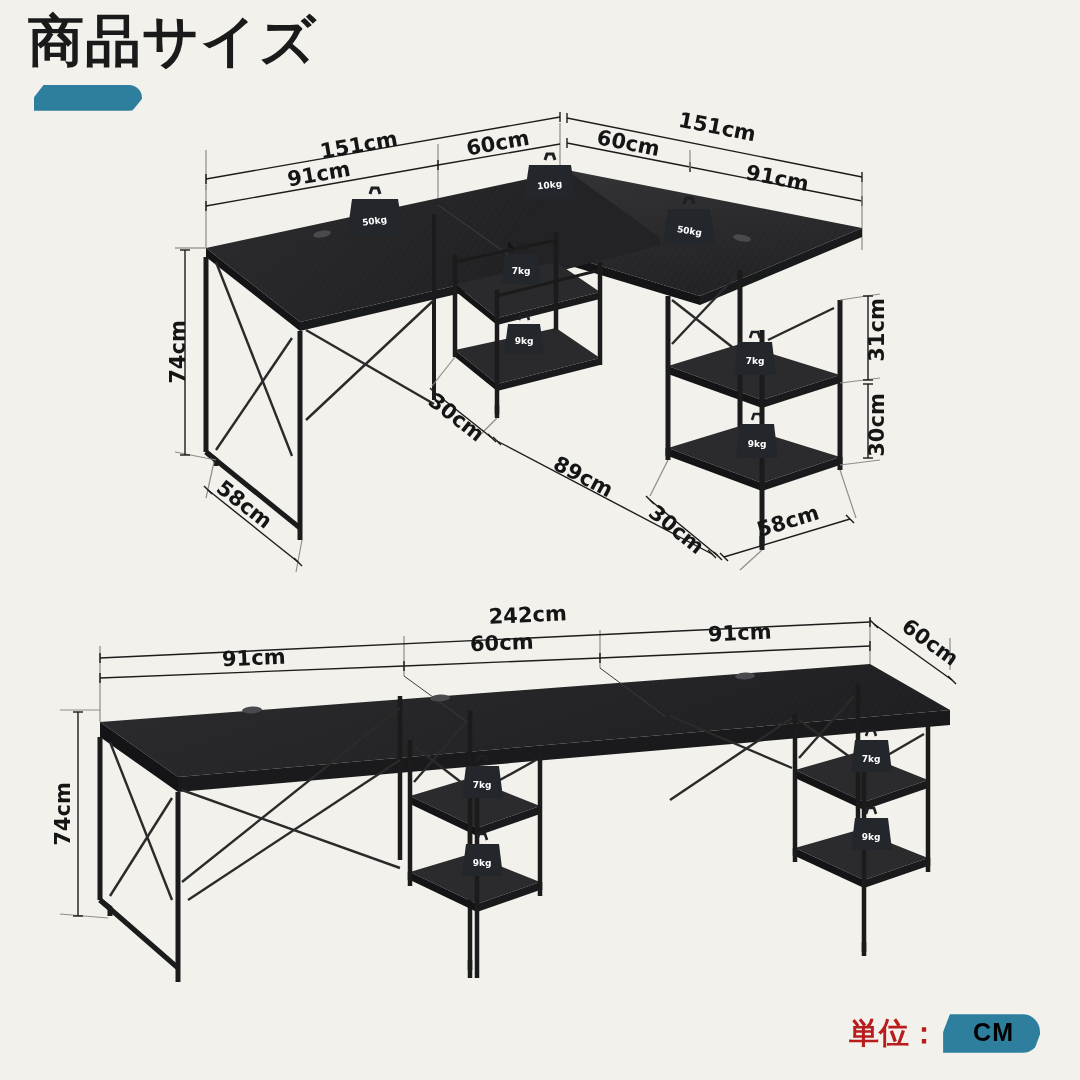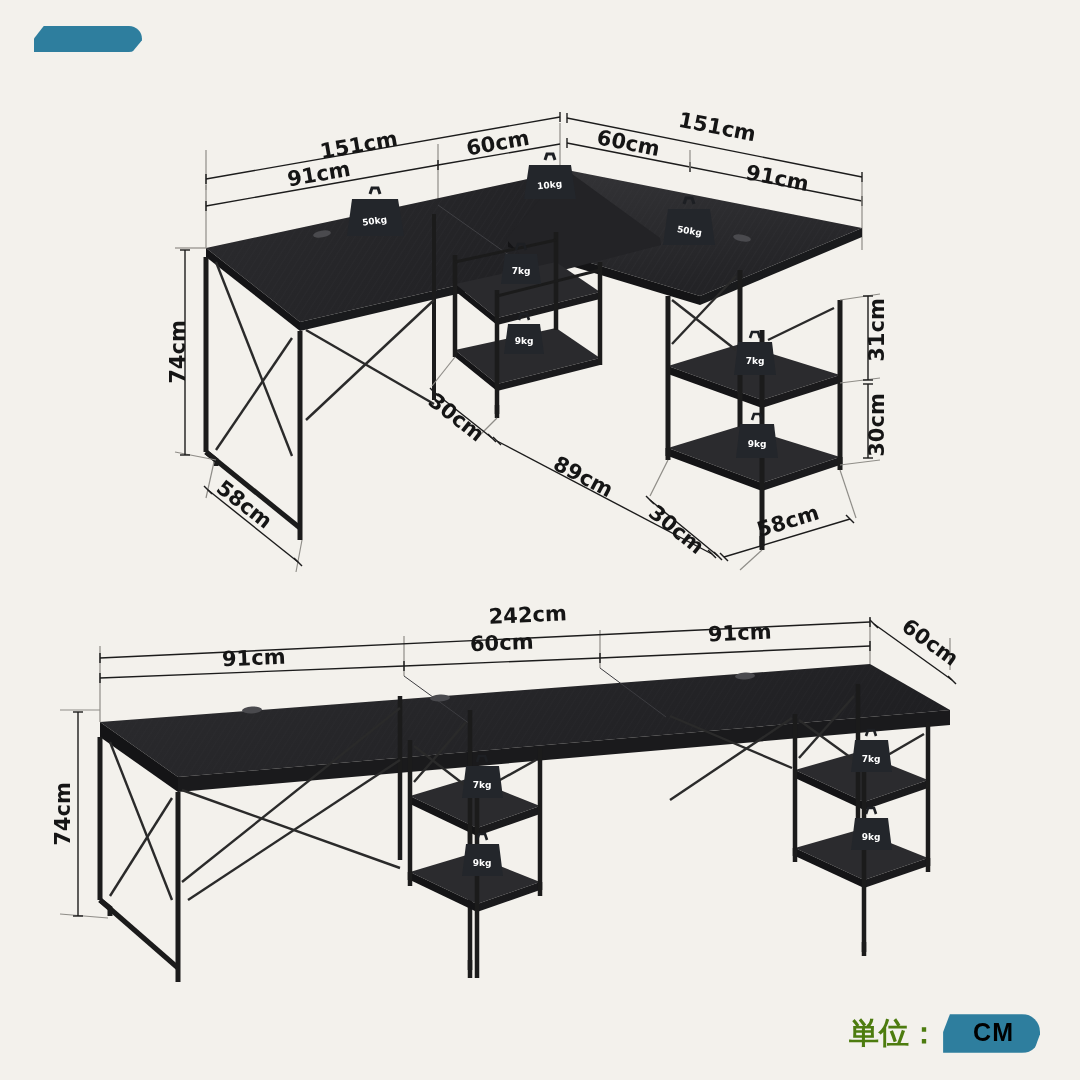--- a/index.html
+++ b/index.html
@@ -30,21 +30,21 @@
     clip-path:polygon(9% 0,100% 0,100% 55%,91% 100%,0 100%,0 48%);
     border-radius:0 14px 14px 0;
   }
 
   
   .unit-wrap{
     position:absolute;right:40px;bottom:26px;
     display:flex;align-items:center;gap:4px;
   }
   .unit-label{
-    font-size:30px;font-weight:700;color:#4d7c0f;
+    font-size:30px;font-weight:700;color:#b91c1c;
     font-family:"DejaVu Sans","Liberation Sans",sans-serif;
   }
   .unit-badge{
     background:#2e7e9e;color:#000000;
     font-size:25px;font-weight:700;
     letter-spacing:1px;
     padding:5px 26px 6px 30px;
     clip-path:polygon(7% 0,100% 0,100% 52%,93% 100%,0 100%,0 46%);
     border-radius:0 18px 18px 0;
     line-height:1.1;
@@ -68,20 +68,21 @@
   .extline{stroke:#8f8d88;stroke-width:1.2;fill:none;}
   .frame{stroke:#1b1b1b;fill:none;}
   .brace{stroke:#2a2a2a;stroke-width:2.4;fill:none;}
 </style>
 </head>
 <body>
 
 <div id="root">
 
   <div class="header">
+    <h1>商品サイズ</h1>
     <div class="accent-bar"></div>
   </div>
 
   <svg width="1080" height="600" viewBox="0 0 1080 600">
 
     <defs>
       <linearGradient id="topG" x1="0" y1="0" x2="0.3" y2="1">
         <stop offset="0%" stop-color="#343437"></stop>
         <stop offset="100%" stop-color="#232326"></stop>
       </linearGradient>

